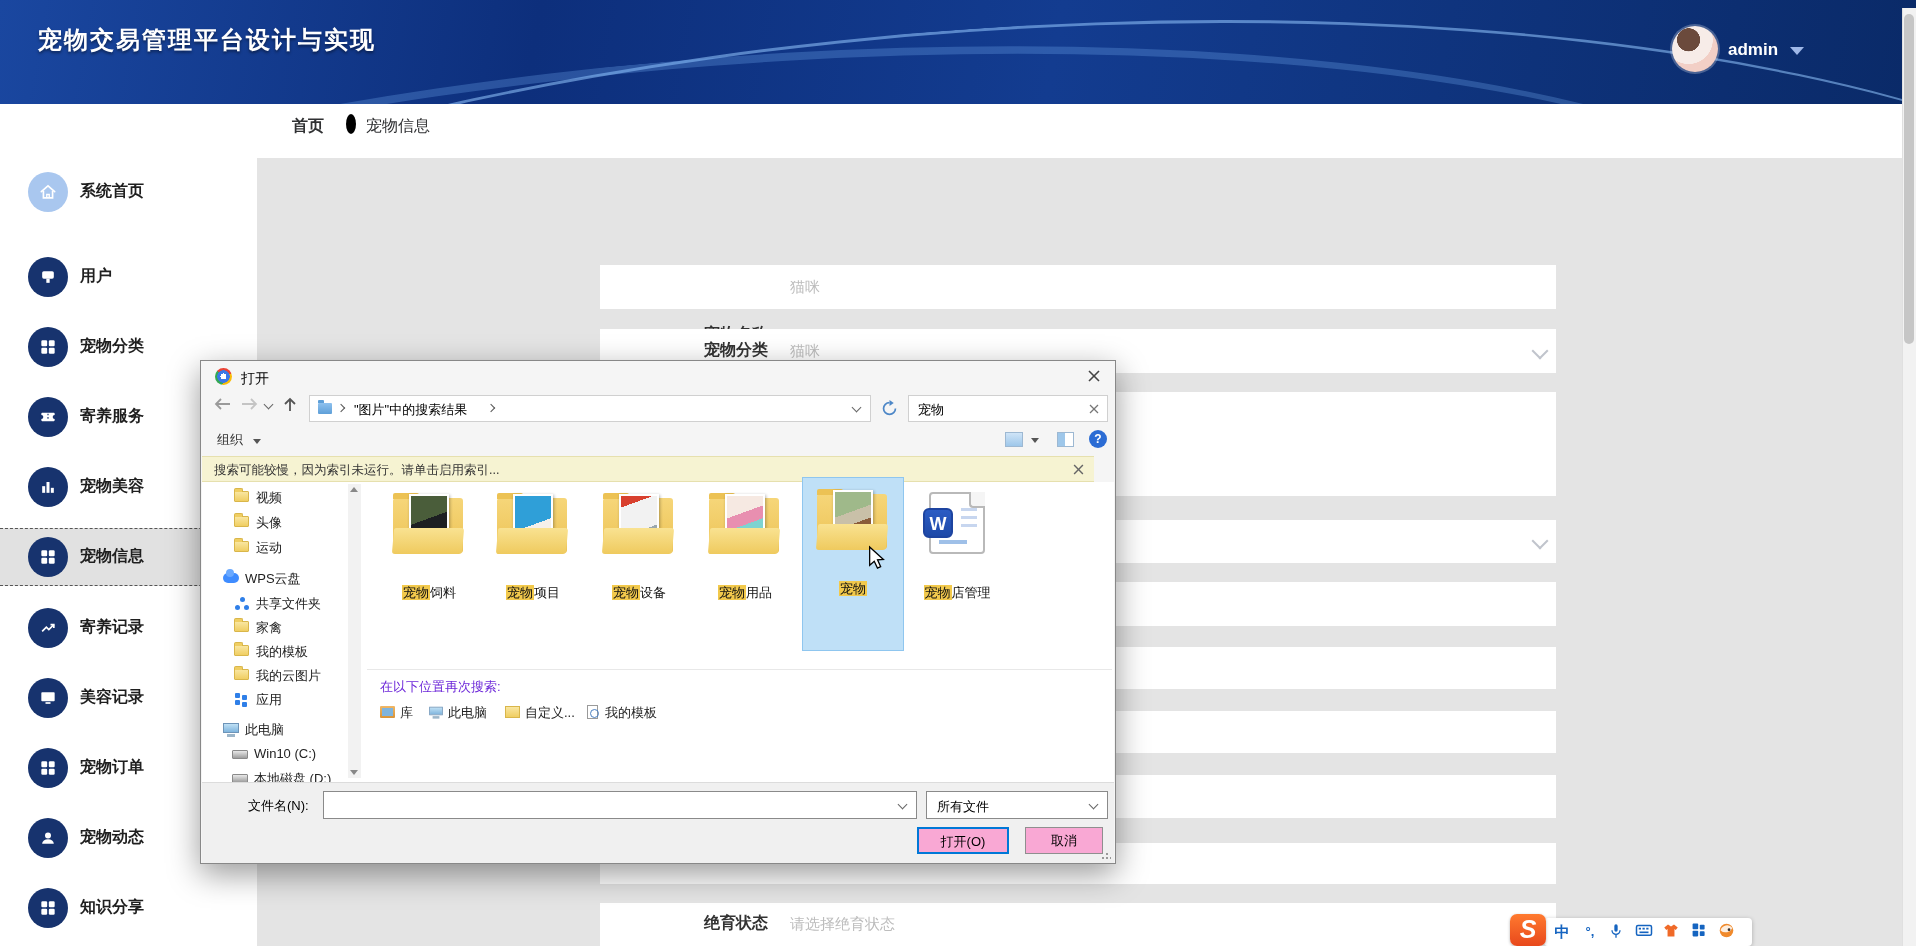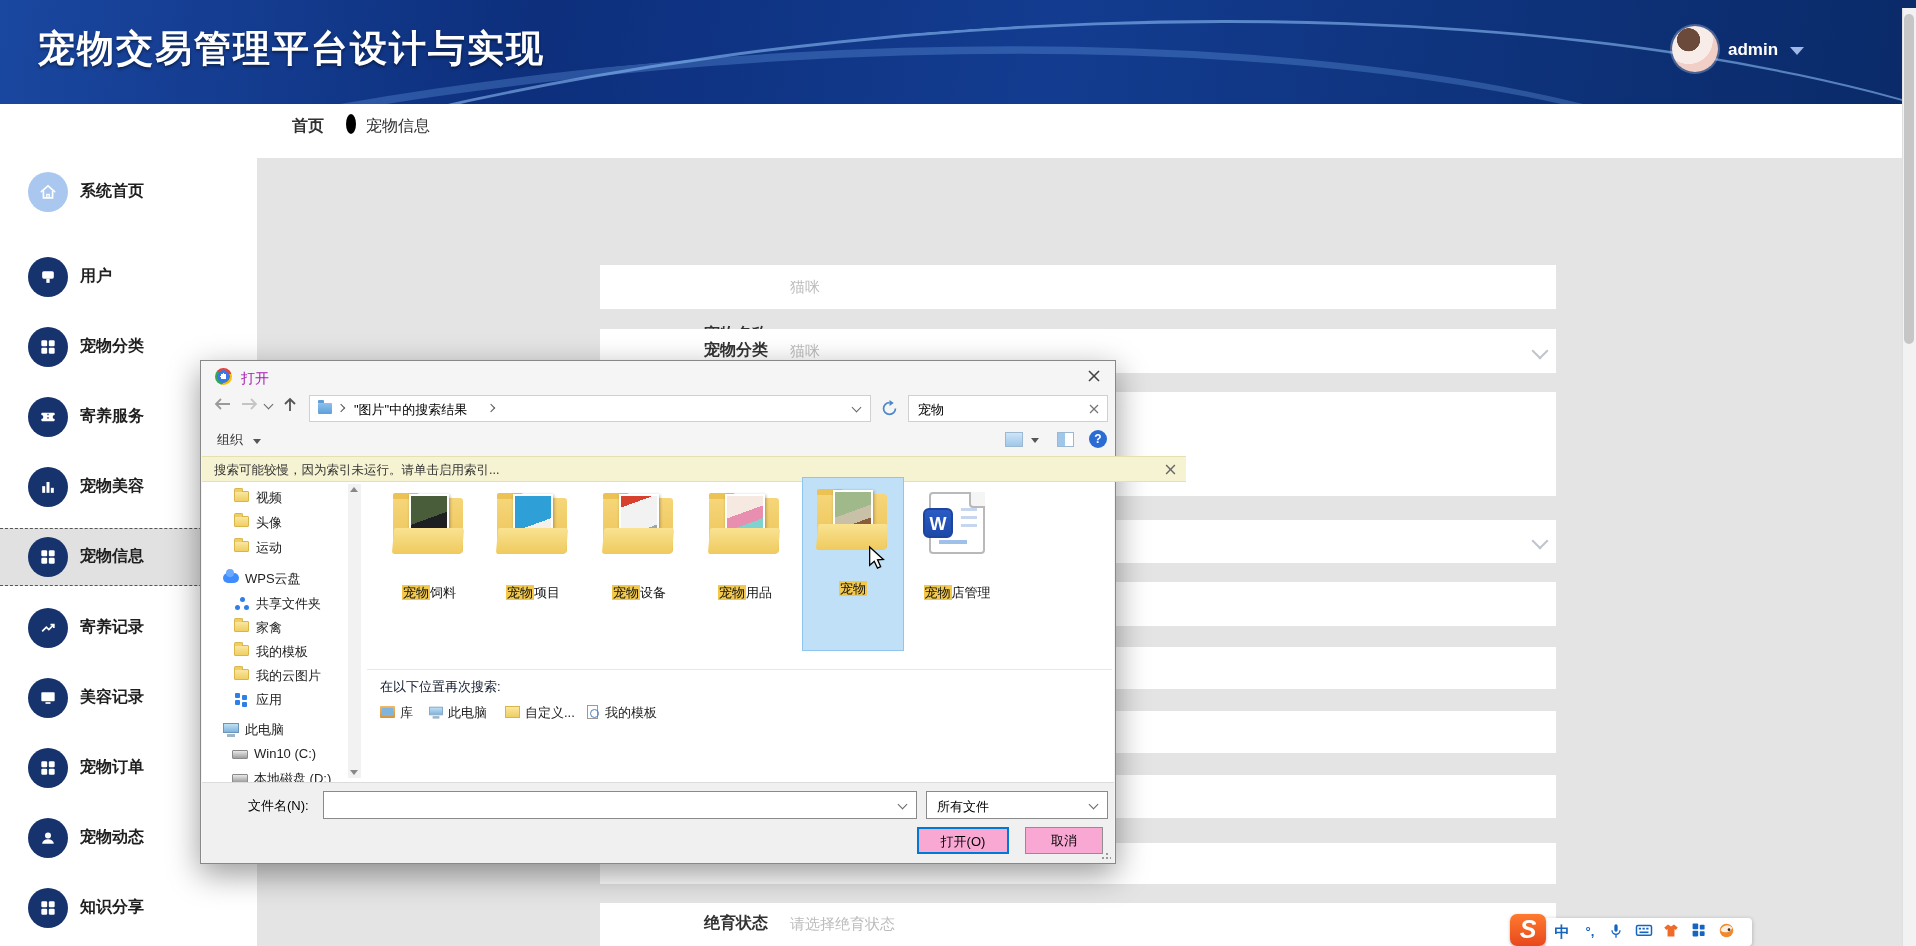--- a/index.html
+++ b/index.html
@@ -8,21 +8,21 @@
   .abs{position:absolute;}
   
   .header{left:0;top:0;width:1916px;height:104px;
     background:linear-gradient(100deg,#1a47a0 0%,#0d2f7c 28%,#133c90 55%,#0a2a68 100%);overflow:hidden;}
   .header .swoosh1{position:absolute;width:2600px;height:900px;border-radius:50%;
     border-top:3px solid rgba(150,200,255,.55);left:-300px;top:28px;transform:rotate(-4deg);}
   .header .swoosh2{position:absolute;width:2400px;height:700px;border-radius:50%;
     border-top:8px solid rgba(120,175,245,.28);left:-500px;top:60px;transform:rotate(-5deg);}
   .header .swoosh3{position:absolute;width:1500px;height:600px;border-radius:50%;
     border-top:4px solid rgba(160,205,255,.5);left:-260px;top:-480px;transform:rotate(6deg);}
-  .app-title{left:38px;top:24px;color:#fff;font-size:37px;font-weight:bold;letter-spacing:2px;
+  .app-title{left:38px;top:24px;color:#fff;font-size:24px;font-weight:bold;letter-spacing:2px;
     text-shadow:0 2px 3px rgba(0,0,0,.45);}
   .avatar{left:1672px;top:26px;width:46px;height:46px;border-radius:50%;
     background:radial-gradient(circle at 36% 30%,#6b4a3c 0 26%,#f7ece8 27% 55%,#f2cfc6 56% 75%,#e7a49a 100%);
     box-shadow:0 0 0 2px rgba(255,255,255,.25);}
   .admin-name{left:1728px;top:40px;color:#fff;font-size:17px;font-weight:bold;}
   .admin-caret{left:1790px;top:47px;width:0;height:0;border-left:7px solid transparent;
     border-right:7px solid transparent;border-top:8px solid #9fb8e8;}
   
   .pg-scroll{left:1902px;top:8px;width:14px;height:938px;background:#f2f2f2;border-left:1px solid #e0e0e0;}
   .pg-thumb{left:1904px;top:14px;width:10px;height:330px;background:#c6c6c6;border-radius:5px;}
@@ -43,21 +43,21 @@
     background:#17336e;display:flex;align-items:center;justify-content:center;}
   .side-circle.light{background:#a9c7ef;}
   .side-label{position:absolute;left:80px;top:17px;font-size:16px;font-weight:600;color:#1f1f1f;}
   .side-sel{left:0;top:528px;width:257px;height:58px;background:#e1e1e1;
     border-top:1px dashed #555;border-bottom:1px dashed #555;border-right:1px dashed #555;box-sizing:border-box;}
   .side-selbar{left:0;top:528px;width:9px;height:58px;background:#1c2b4e;}
   
   .dlg{left:200px;top:360px;width:916px;height:504px;background:#f5f5f5;border:1px solid #888;
     box-sizing:border-box;box-shadow:0 10px 30px rgba(0,0,0,.4);}
   .dlg *{box-sizing:border-box;}
-  .dlg-title{position:absolute;left:40px;top:9px;font-size:14px;color:#a21caf;}
+  .dlg-title{position:absolute;left:40px;top:9px;font-size:14px;color:#000000;}
   .chrome-ic{position:absolute;left:14px;top:7px;width:17px;height:17px;border-radius:50%;
     background:radial-gradient(circle at 50% 50%,#fff 0 3px,#3b78e7 3px 6px,rgba(0,0,0,0) 6.5px),
       conic-gradient(from -50deg,#ea4335 0 33%,#fbbc05 0 66%,#34a853 0 100%);}
   .x-ic{stroke:#444;stroke-width:1.6;}
   .navbar{position:absolute;left:0;top:28px;width:100%;height:38px;}
   .addr-box{position:absolute;left:108px;top:6px;width:562px;height:27px;background:#fff;border:1px solid #d0d0d0;}
   .addr-folder{position:absolute;left:8px;top:7px;width:14px;height:11px;background:linear-gradient(#8ec1ee,#5e9fd8);
     border-radius:1px;}
   .addr-folder:before{content:"";position:absolute;left:0;top:-3px;width:6px;height:3px;background:#5e9fd8;border-radius:1px 1px 0 0;}
   .addr-text{position:absolute;left:44px;top:5px;font-size:13px;color:#000;}
@@ -66,21 +66,21 @@
   .search-box{position:absolute;left:707px;top:6px;width:200px;height:27px;background:#fff;border:1px solid #d0d0d0;}
   .search-text{position:absolute;left:9px;top:5px;font-size:13px;color:#000;}
   .toolbar{position:absolute;left:0;top:66px;width:100%;height:28px;}
   .organize{position:absolute;left:16px;top:4px;font-size:13px;color:#333;}
   .org-caret{position:absolute;left:52px;top:12px;width:0;height:0;border-left:4px solid transparent;border-right:4px solid transparent;border-top:5px solid #555;}
   .viewic{position:absolute;top:5px;width:18px;height:15px;border:1px solid #9db8d2;background:linear-gradient(#cfe4f7,#9ec7ea);}
   .paneic{position:absolute;top:5px;width:17px;height:15px;border:1px solid #9db8d2;background:#fff;}
   .paneic:before{content:"";position:absolute;left:0;top:0;width:7px;height:13px;background:#9ec7ea;}
   .helpic{position:absolute;top:3px;width:18px;height:18px;border-radius:50%;background:#2b6cd4;color:#fff;
     font-size:12px;font-weight:bold;text-align:center;line-height:18px;}
-  .notice{position:absolute;left:1px;top:95px;width:984px;height:26px;background:#f6f3d2;
+  .notice{position:absolute;left:1px;top:95px;width:892px;height:26px;background:#f6f3d2;
     border-top:1px solid #e6e0ae;border-bottom:1px solid #e6e0ae;}
   .notice-text{position:absolute;left:12px;top:5px;font-size:12.5px;color:#333;}
   .dlg-body{position:absolute;left:1px;top:121px;width:912px;height:300px;background:#fff;}
   .tree-item{position:absolute;height:22px;font-size:13px;color:#222;}
   .tree-item .lbl{position:absolute;left:22px;top:1px;white-space:nowrap;}
   .ic-folder{position:absolute;left:0;top:3px;width:15px;height:11px;background:linear-gradient(#f9e6a0,#f0ce62);
     border:1px solid #d9b64a;border-radius:1px;}
   .ic-folder:before{content:"";position:absolute;left:-1px;top:-4px;width:7px;height:3px;background:#f0ce62;
     border:1px solid #d9b64a;border-bottom:none;border-radius:2px 2px 0 0;}
   .ic-cloud{position:absolute;left:0;top:4px;width:16px;height:10px;background:#3f8cff;border-radius:8px;}
@@ -105,21 +105,21 @@
   .bf-front{position:absolute;left:0;top:34px;width:70px;height:26px;background:linear-gradient(#f9e291,#efca5e);
     border-radius:2px 3px 3px 3px;transform:skewX(-5deg);}
   .wordpage{position:absolute;left:22px;top:4px;width:56px;height:62px;background:#fff;border:2px solid #b9b9b9;border-radius:4px;}
   .wordpage:before{content:"";position:absolute;right:-2px;top:-2px;width:14px;height:14px;
     background:#f5f5f5;border-left:2px solid #b9b9b9;border-bottom:2px solid #b9b9b9;border-radius:0 0 0 4px;}
   .wbadge{position:absolute;left:-8px;top:14px;width:30px;height:30px;background:linear-gradient(#2b5cc4,#1e49a8);
     border:2px solid #1d44a0;border-radius:6px;color:#fff;font-weight:bold;font-size:18px;text-align:center;line-height:28px;}
   .wlines i{position:absolute;right:6px;width:16px;height:3px;background:#c7d6ef;}
   .tile-label{position:absolute;left:0;top:96px;width:100%;font-size:13px;color:#111;}
   .hl{background:#f2c94c;padding:0 1px;}
-  .again-label{position:absolute;font-size:13px;color:#0f172a;}
+  .again-label{position:absolute;font-size:13px;color:#6d28d9;}
   .again-item{position:absolute;height:20px;font-size:13px;color:#222;}
   .again-item .lbl{position:absolute;left:20px;top:0px;white-space:nowrap;}
   .ic-lib{position:absolute;left:0;top:2px;width:15px;height:12px;background:linear-gradient(#f0b766,#d89338);border-radius:1px;}
   .ic-lib:before{content:"";position:absolute;left:2px;top:2px;width:11px;height:8px;background:#7fb4dd;}
   .ic-custom{position:absolute;left:0;top:2px;width:15px;height:12px;background:linear-gradient(#f9e6a0,#f0ce62);border:1px solid #d9b64a;}
   .ic-doc{position:absolute;left:2px;top:1px;width:11px;height:14px;background:#fff;border:1px solid #9a9a9a;}
   .ic-doc:before{content:"";position:absolute;left:2px;top:3px;width:7px;height:7px;border:1.5px solid #4a7fc0;border-radius:50%;}
   .dlg-bottom{position:absolute;left:1px;top:421px;width:912px;height:81px;background:#f0f0f0;border-top:1px solid #dcdcdc;}
   .fn-label{position:absolute;left:46px;top:14px;font-size:13px;color:#000;}
   .fn-input{position:absolute;left:121px;top:8px;width:594px;height:28px;background:#fff;border:1px solid #8a8a8a;}

